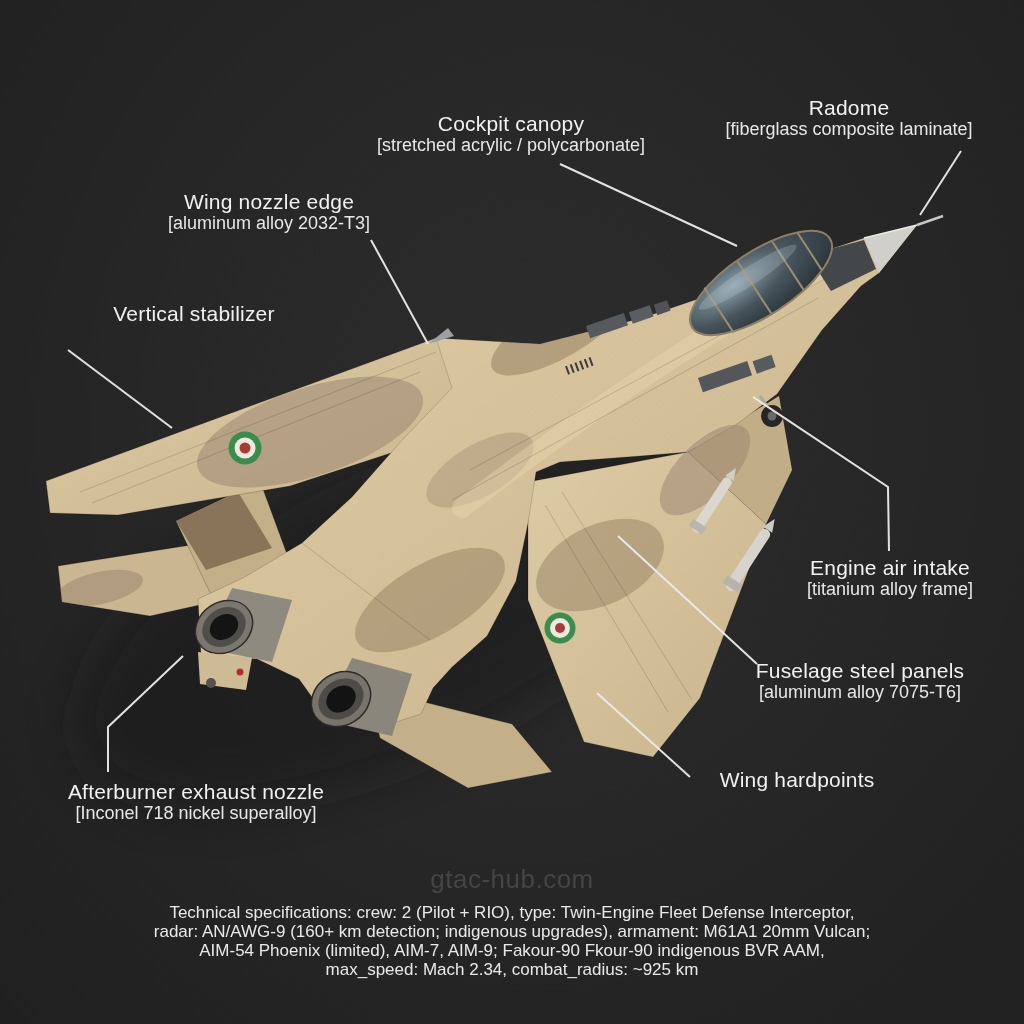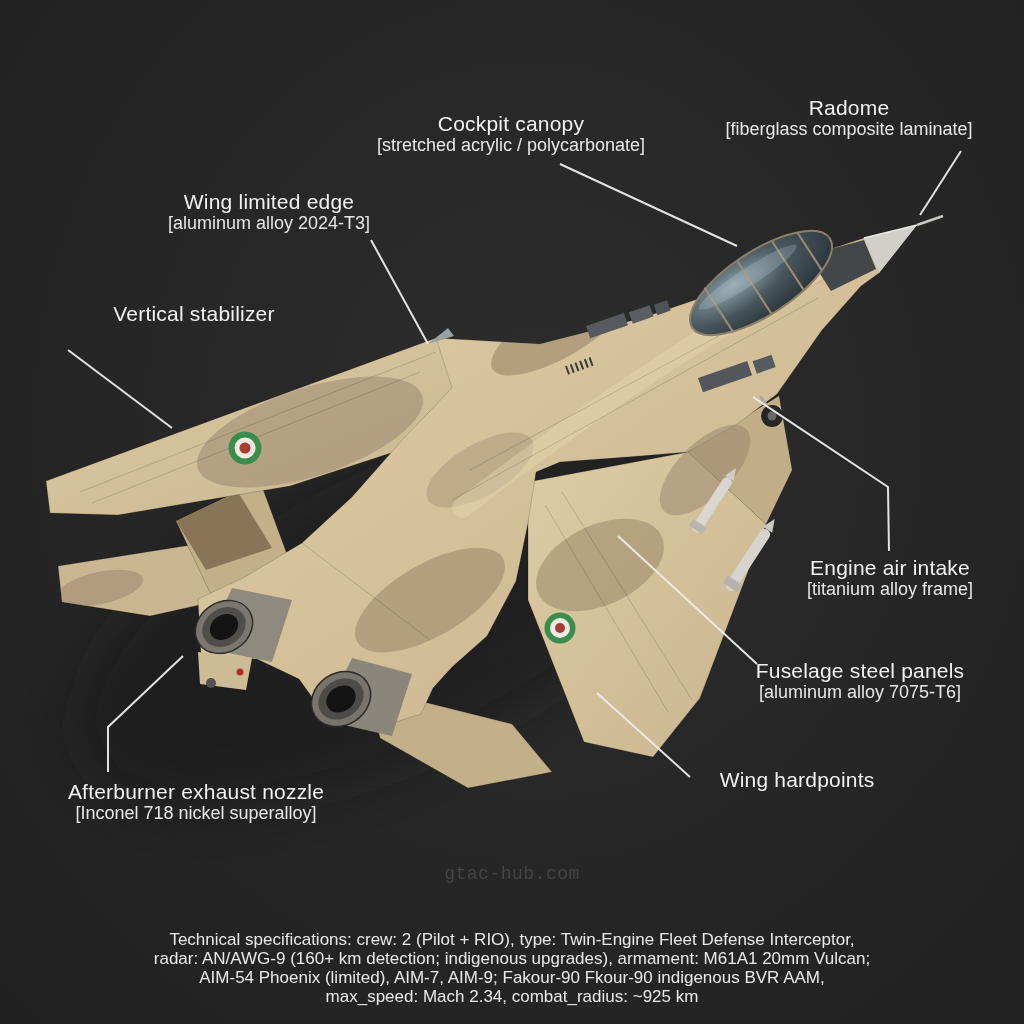--- a/index.html
+++ b/index.html
@@ -10,25 +10,25 @@
   }
   #scene{position:absolute;left:0;top:0;}
   .callout{
     position:absolute;transform:translateX(-50%);
     text-align:center;white-space:nowrap;color:#f1f1f1;
   }
   .callout .title{font-size:21px;line-height:23px;font-weight:400;letter-spacing:.2px;}
   .callout .material{font-size:18px;line-height:20px;color:#e7e7e7;}
   #watermark{
     position:absolute;left:50%;top:864px;transform:translateX(-50%);
-    font-size:18px;color:#454545;letter-spacing:.5px;font-family:Liberation Mono, monospace;
+    font-size:26px;color:#454545;letter-spacing:.5px;
   }
   #specs{
     position:absolute;left:0;top:903px;width:100%;
-    text-align:center;color:#e9e9e9;font-size:17px;line-height:19px;margin-top:27px;
+    text-align:center;color:#e9e9e9;font-size:17px;line-height:19px;
   }
 </style>
 </head>
 <body>
 
 <div id="stage">
 
   <svg id="scene" width="1024" height="1024" viewBox="0 0 1024 1024">
     <defs>
       <linearGradient id="tanBody" x1="0" y1="0" x2="1" y2="1">
@@ -201,22 +201,22 @@
 
   <div class="callout" style="left:511px;top:112px">
     <div class="title">Cockpit canopy</div>
     <div class="material">[stretched acrylic / polycarbonate]</div>
   </div>
   <div class="callout" style="left:849px;top:96px">
     <div class="title">Radome</div>
     <div class="material">[fiberglass composite laminate]</div>
   </div>
   <div class="callout" style="left:269px;top:190px">
-    <div class="title">Wing limited edge</div>
-    <div class="material">[aluminum alloy 2024-T3]</div>
+    <div class="title">Wing nozzle edge</div>
+    <div class="material">[aluminum alloy 2032-T3]</div>
   </div>
   <div class="callout" style="left:194px;top:302px">
     <div class="title">Vertical stabilizer</div>
   </div>
   <div class="callout" style="left:890px;top:556px">
     <div class="title">Engine air intake</div>
     <div class="material">[titanium alloy frame]</div>
   </div>
   <div class="callout" style="left:860px;top:659px">
     <div class="title">Fuselage steel panels</div>

